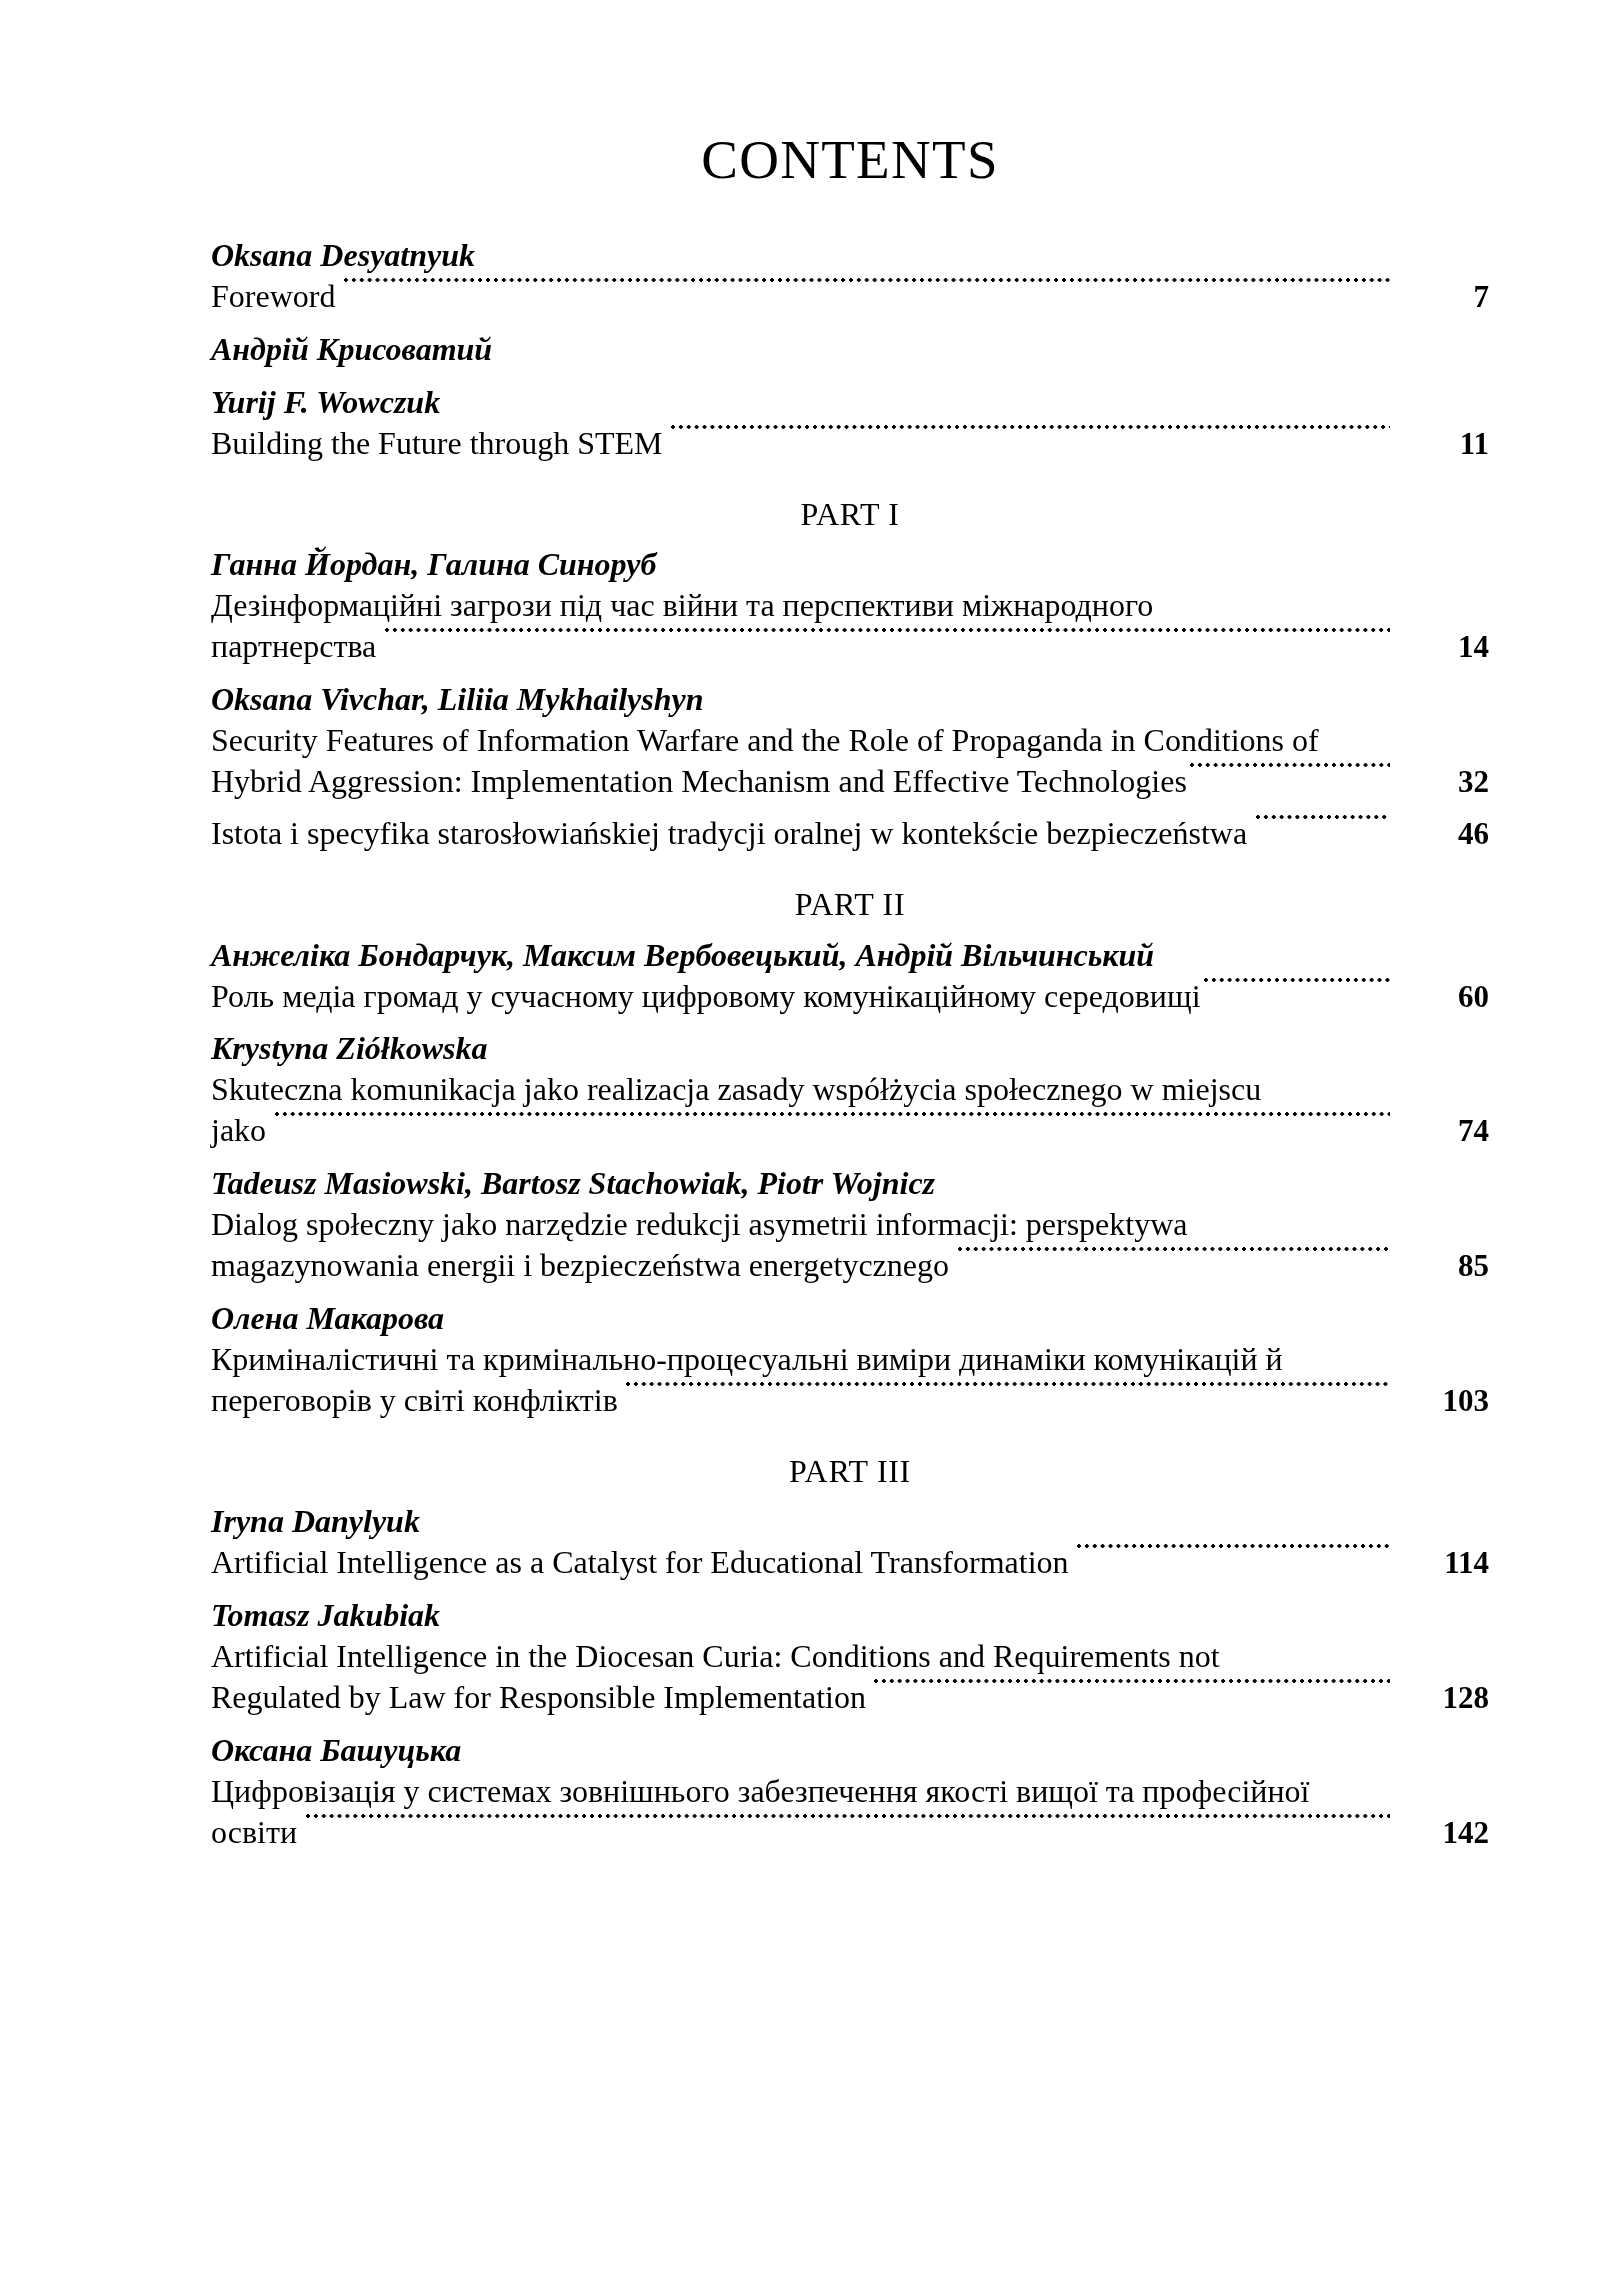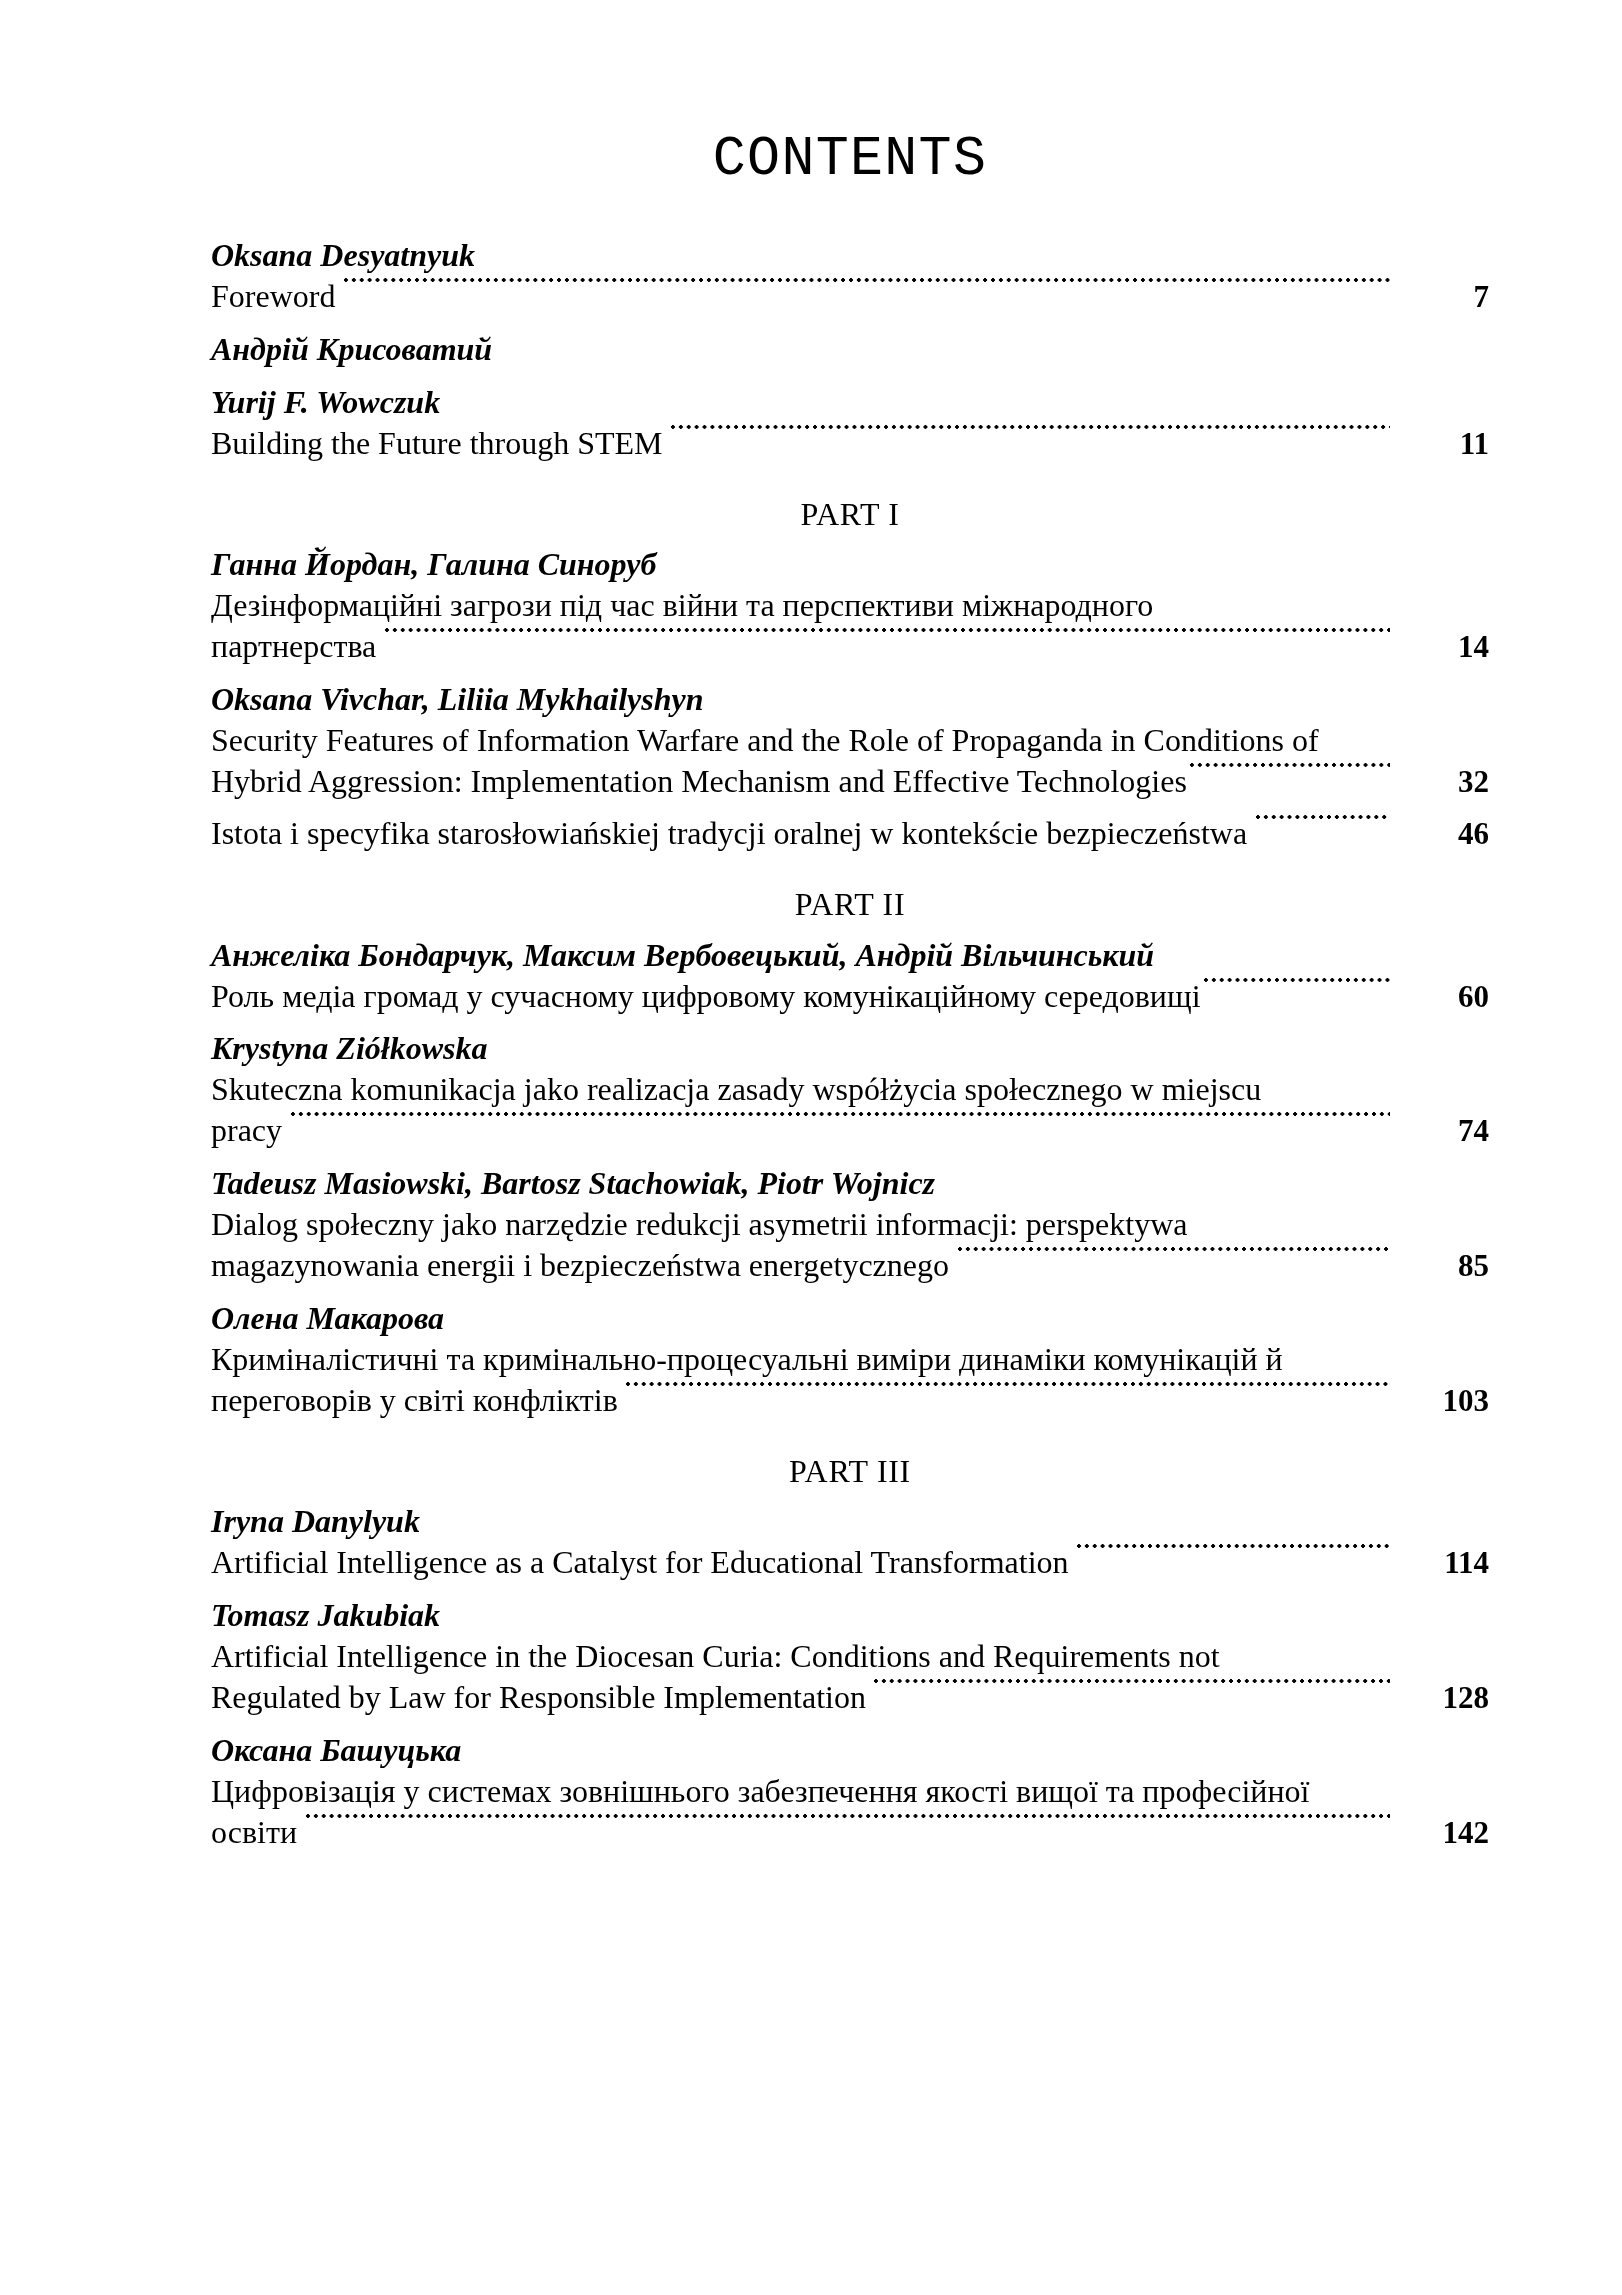--- a/index.html
+++ b/index.html
@@ -20,21 +20,20 @@
     line-height: 41px;
     overflow: hidden;
   }
   .doc-title {
     text-align: center;
     font-size: 55px;
     line-height: 67px;
     font-weight: 400;
     letter-spacing: 1.3px;
     margin: 0 0 42px 0;
-    font-family: Liberation Mono, monospace;
   }
   .part-heading {
     text-align: center;
     letter-spacing: 0.7px;
     margin: 30px 0 9.2px 0;
   }
   .entry { margin-bottom: 11.8px; }
   .authors {
     font-weight: 700;
     font-style: italic;
@@ -131,21 +130,21 @@
       <span class="ttext">Роль медіа громад у сучасному цифровому комунікаційному середовищі</span>
       <span class="dots tight"></span>
       <span class="pagenum">60</span>
     </div>
   </div>
 
   <div class="entry">
     <div class="authors">Krystyna Ziółkowska</div>
     <div class="tline">Skuteczna komunikacja jako realizacja zasady współżycia społecznego w miejscu</div>
     <div class="lastline">
-      <span class="ttext">pracy</span>
+      <span class="ttext">jako</span>
       <span class="dots"></span>
       <span class="pagenum">74</span>
     </div>
   </div>
 
   <div class="entry">
     <div class="authors">Tadeusz Masiowski, Bartosz Stachowiak, Piotr Wojnicz</div>
     <div class="tline">Dialog społeczny jako narzędzie redukcji asymetrii informacji: perspektywa</div>
     <div class="lastline">
       <span class="ttext">magazynowania energii i bezpieczeństwa energetycznego</span>

